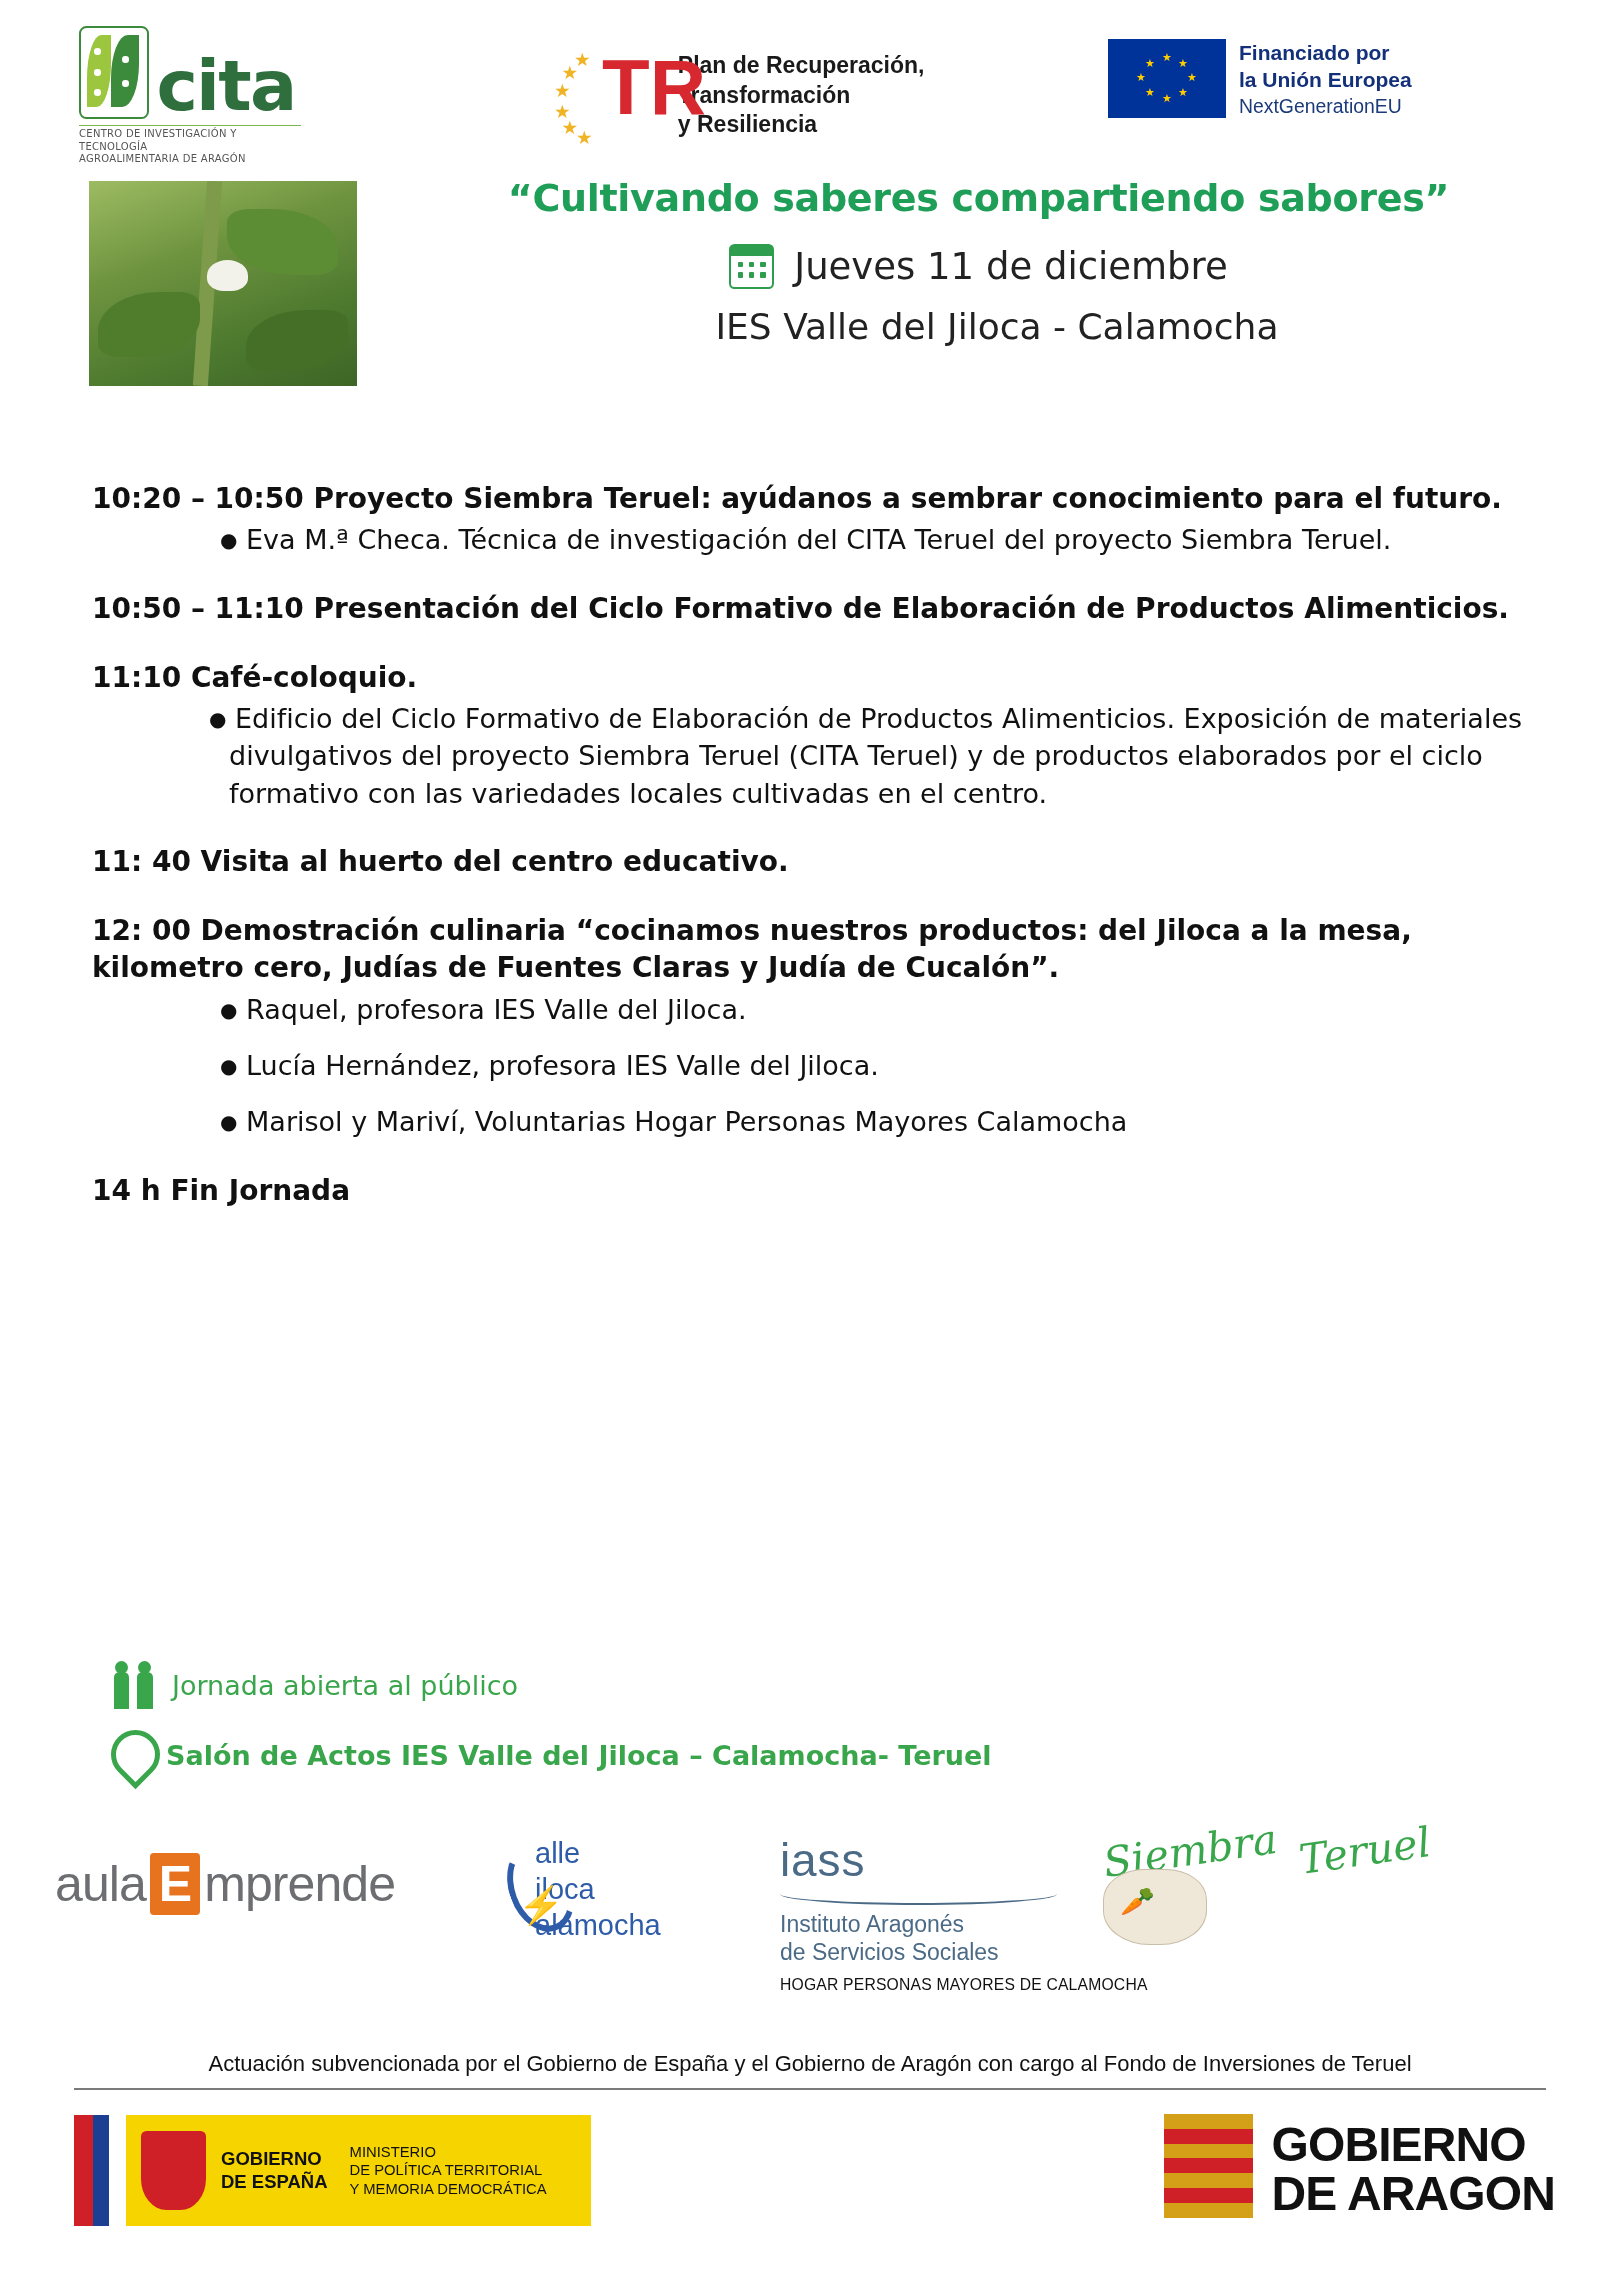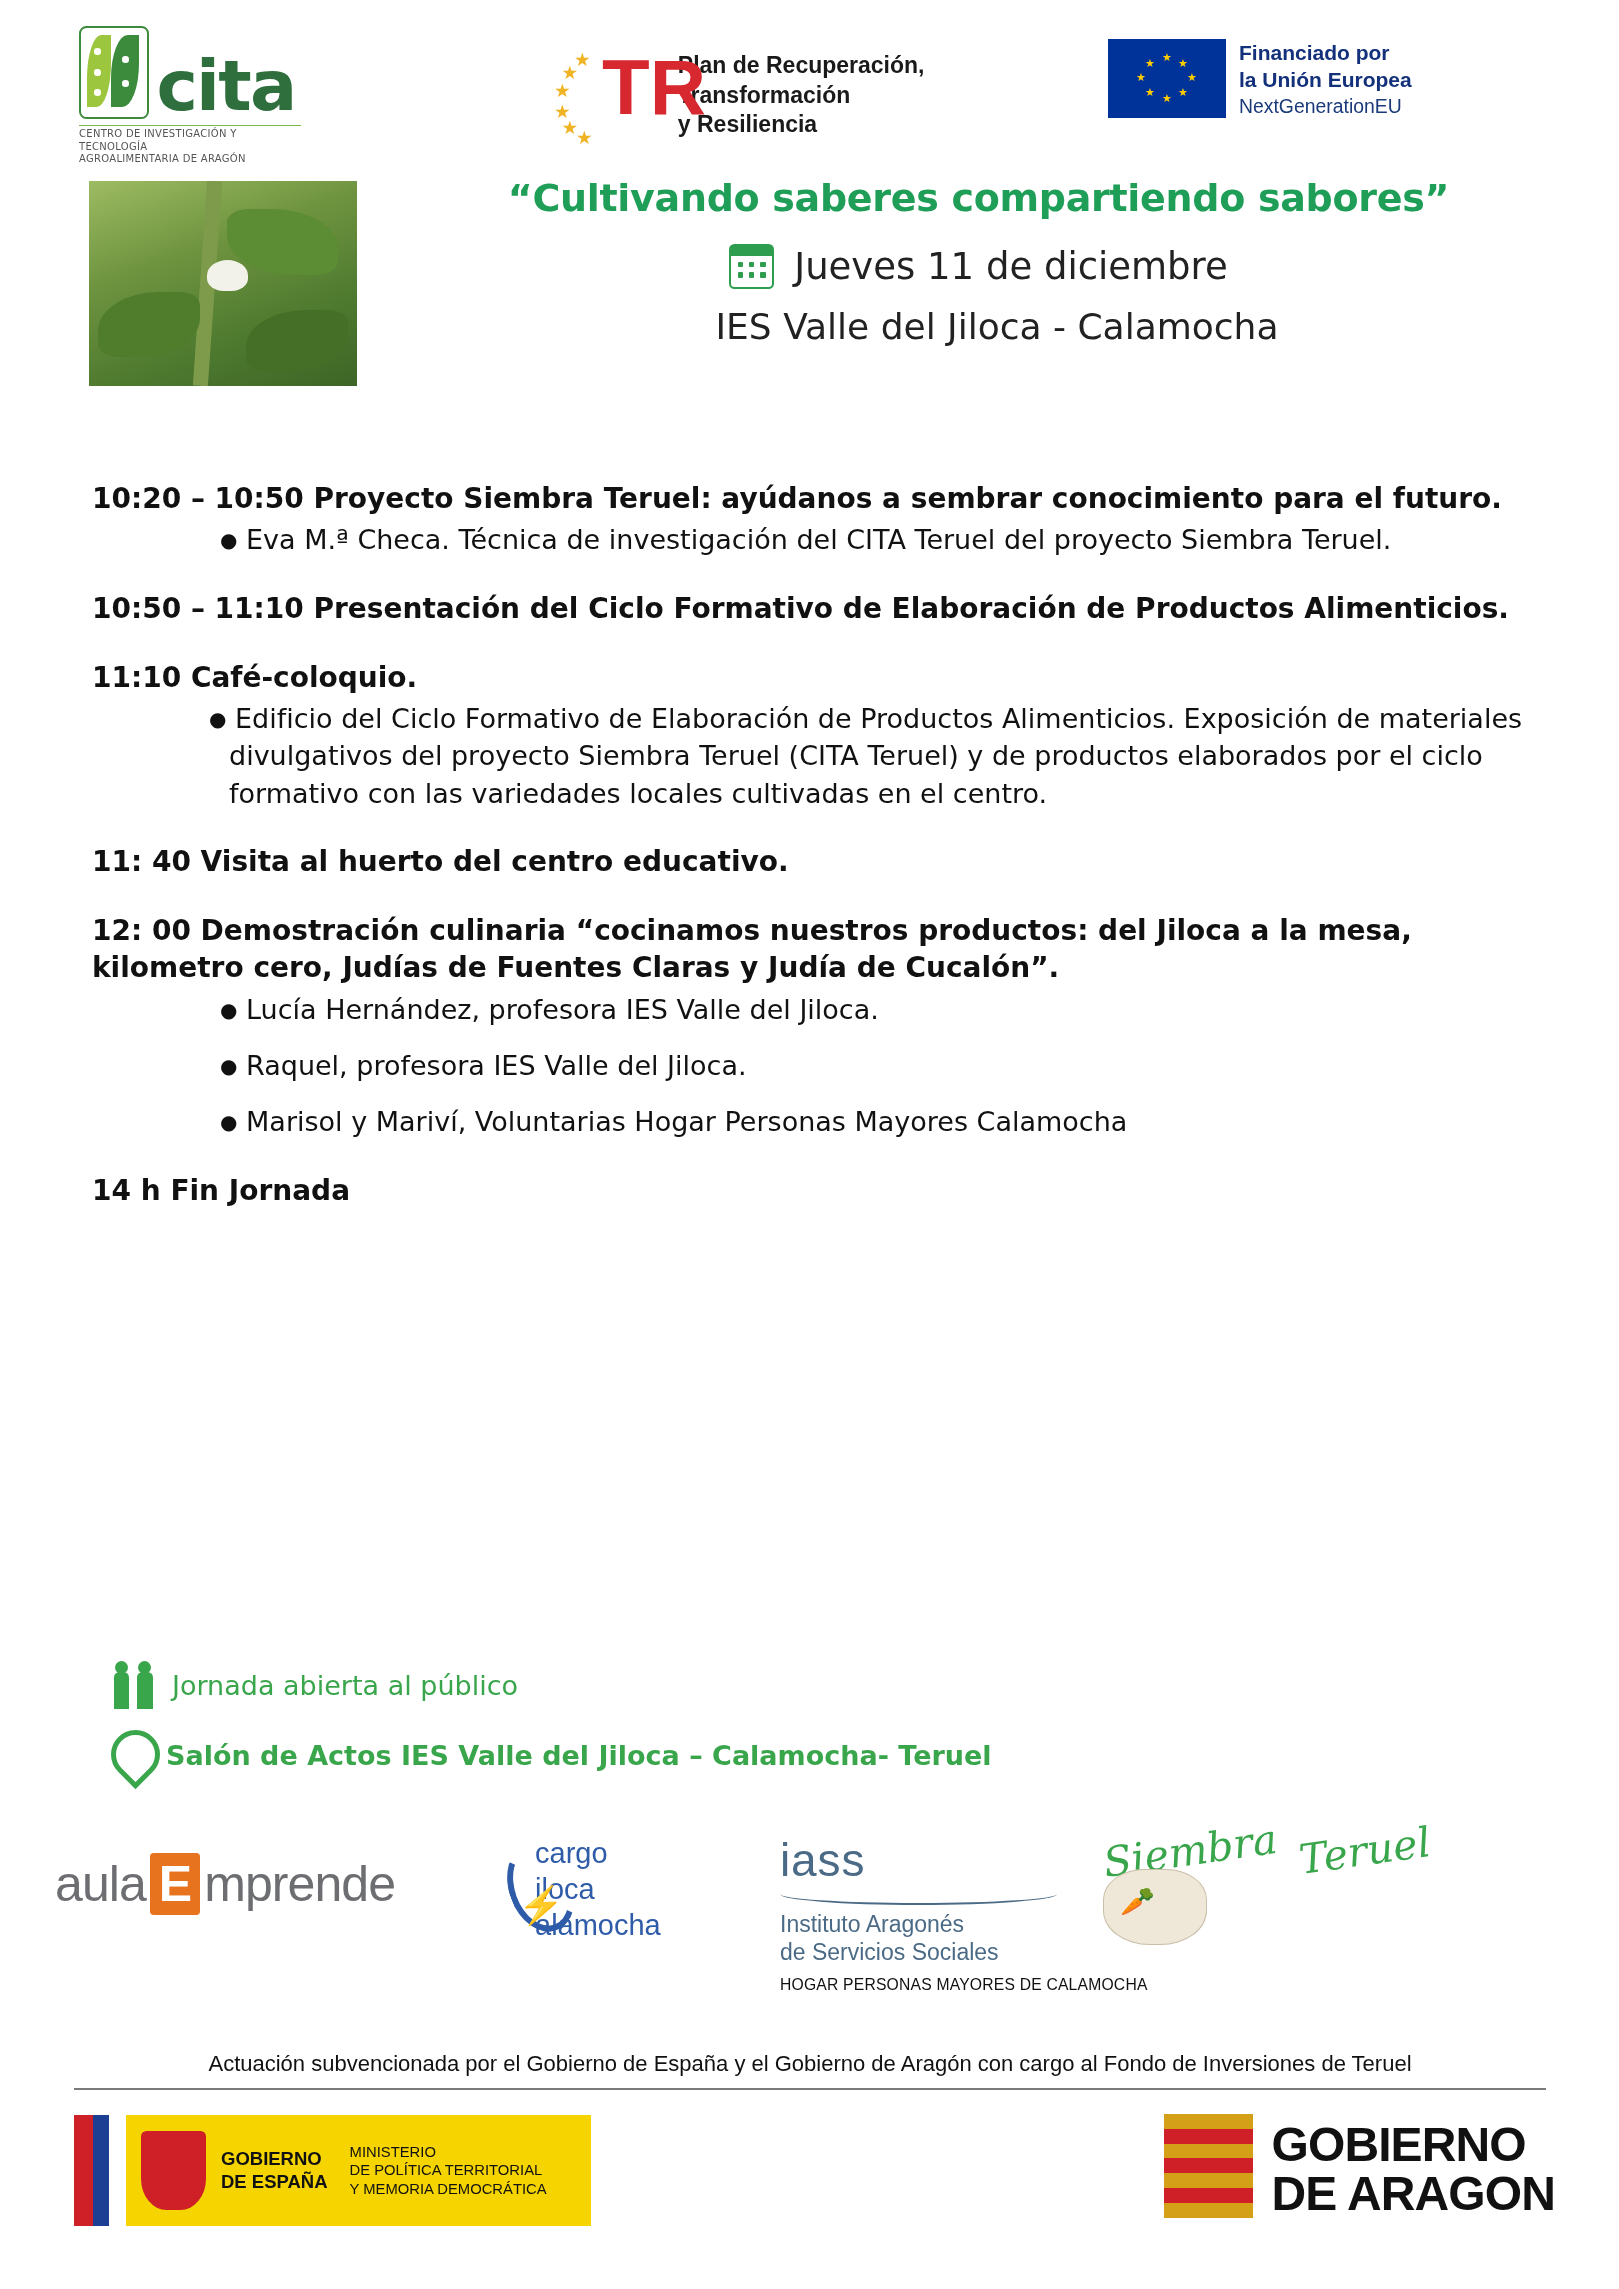--- a/index.html
+++ b/index.html
@@ -442,22 +442,22 @@
       </div>
     </div>
 
     <div class="slot">
       <div class="slot-head">11: 40  Visita al huerto del centro educativo.</div>
     </div>
 
     <div class="slot">
       <div class="slot-head">12: 00 Demostración culinaria “cocinamos nuestros productos: del Jiloca a la mesa, kilometro cero, Judías de Fuentes Claras y Judía de Cucalón”.</div>
       <div class="bullets">
+        <div class="bullet"><span class="dot">●</span> <span>Raquel, profesora IES Valle del Jiloca.</span></div>
         <div class="bullet"><span class="dot">●</span> <span>Lucía Hernández, profesora IES Valle del Jiloca.</span></div>
-        <div class="bullet"><span class="dot">●</span> <span>Raquel, profesora IES Valle del Jiloca.</span></div>
         <div class="bullet"><span class="dot">●</span> <span>Marisol y Mariví, Voluntarias Hogar Personas Mayores Calamocha</span></div>
       </div>
     </div>
 
     <div class="slot">
       <div class="slot-head">14 h  Fin Jornada</div>
     </div>
   </div>
 
   <div class="open-row">
@@ -479,21 +479,21 @@
 
   <div class="partners">
 
     <div class="p-aula">
       <span>aula</span><span class="e">E</span><span>mprende</span>
     </div>
 
     <div class="p-vjc">
       <div class="swoosh"></div>
       <div class="bolt">⚡</div>
-      <div>cargo</div>
+      <div>alle</div>
       <div>iloca</div>
       <div>alamocha</div>
     </div>
 
     <div class="p-iass">
       <div class="big">iass</div>
       <div class="wave"></div>
       <div class="name">
         <div>Instituto Aragonés</div>
         <div>de Servicios Sociales</div>

